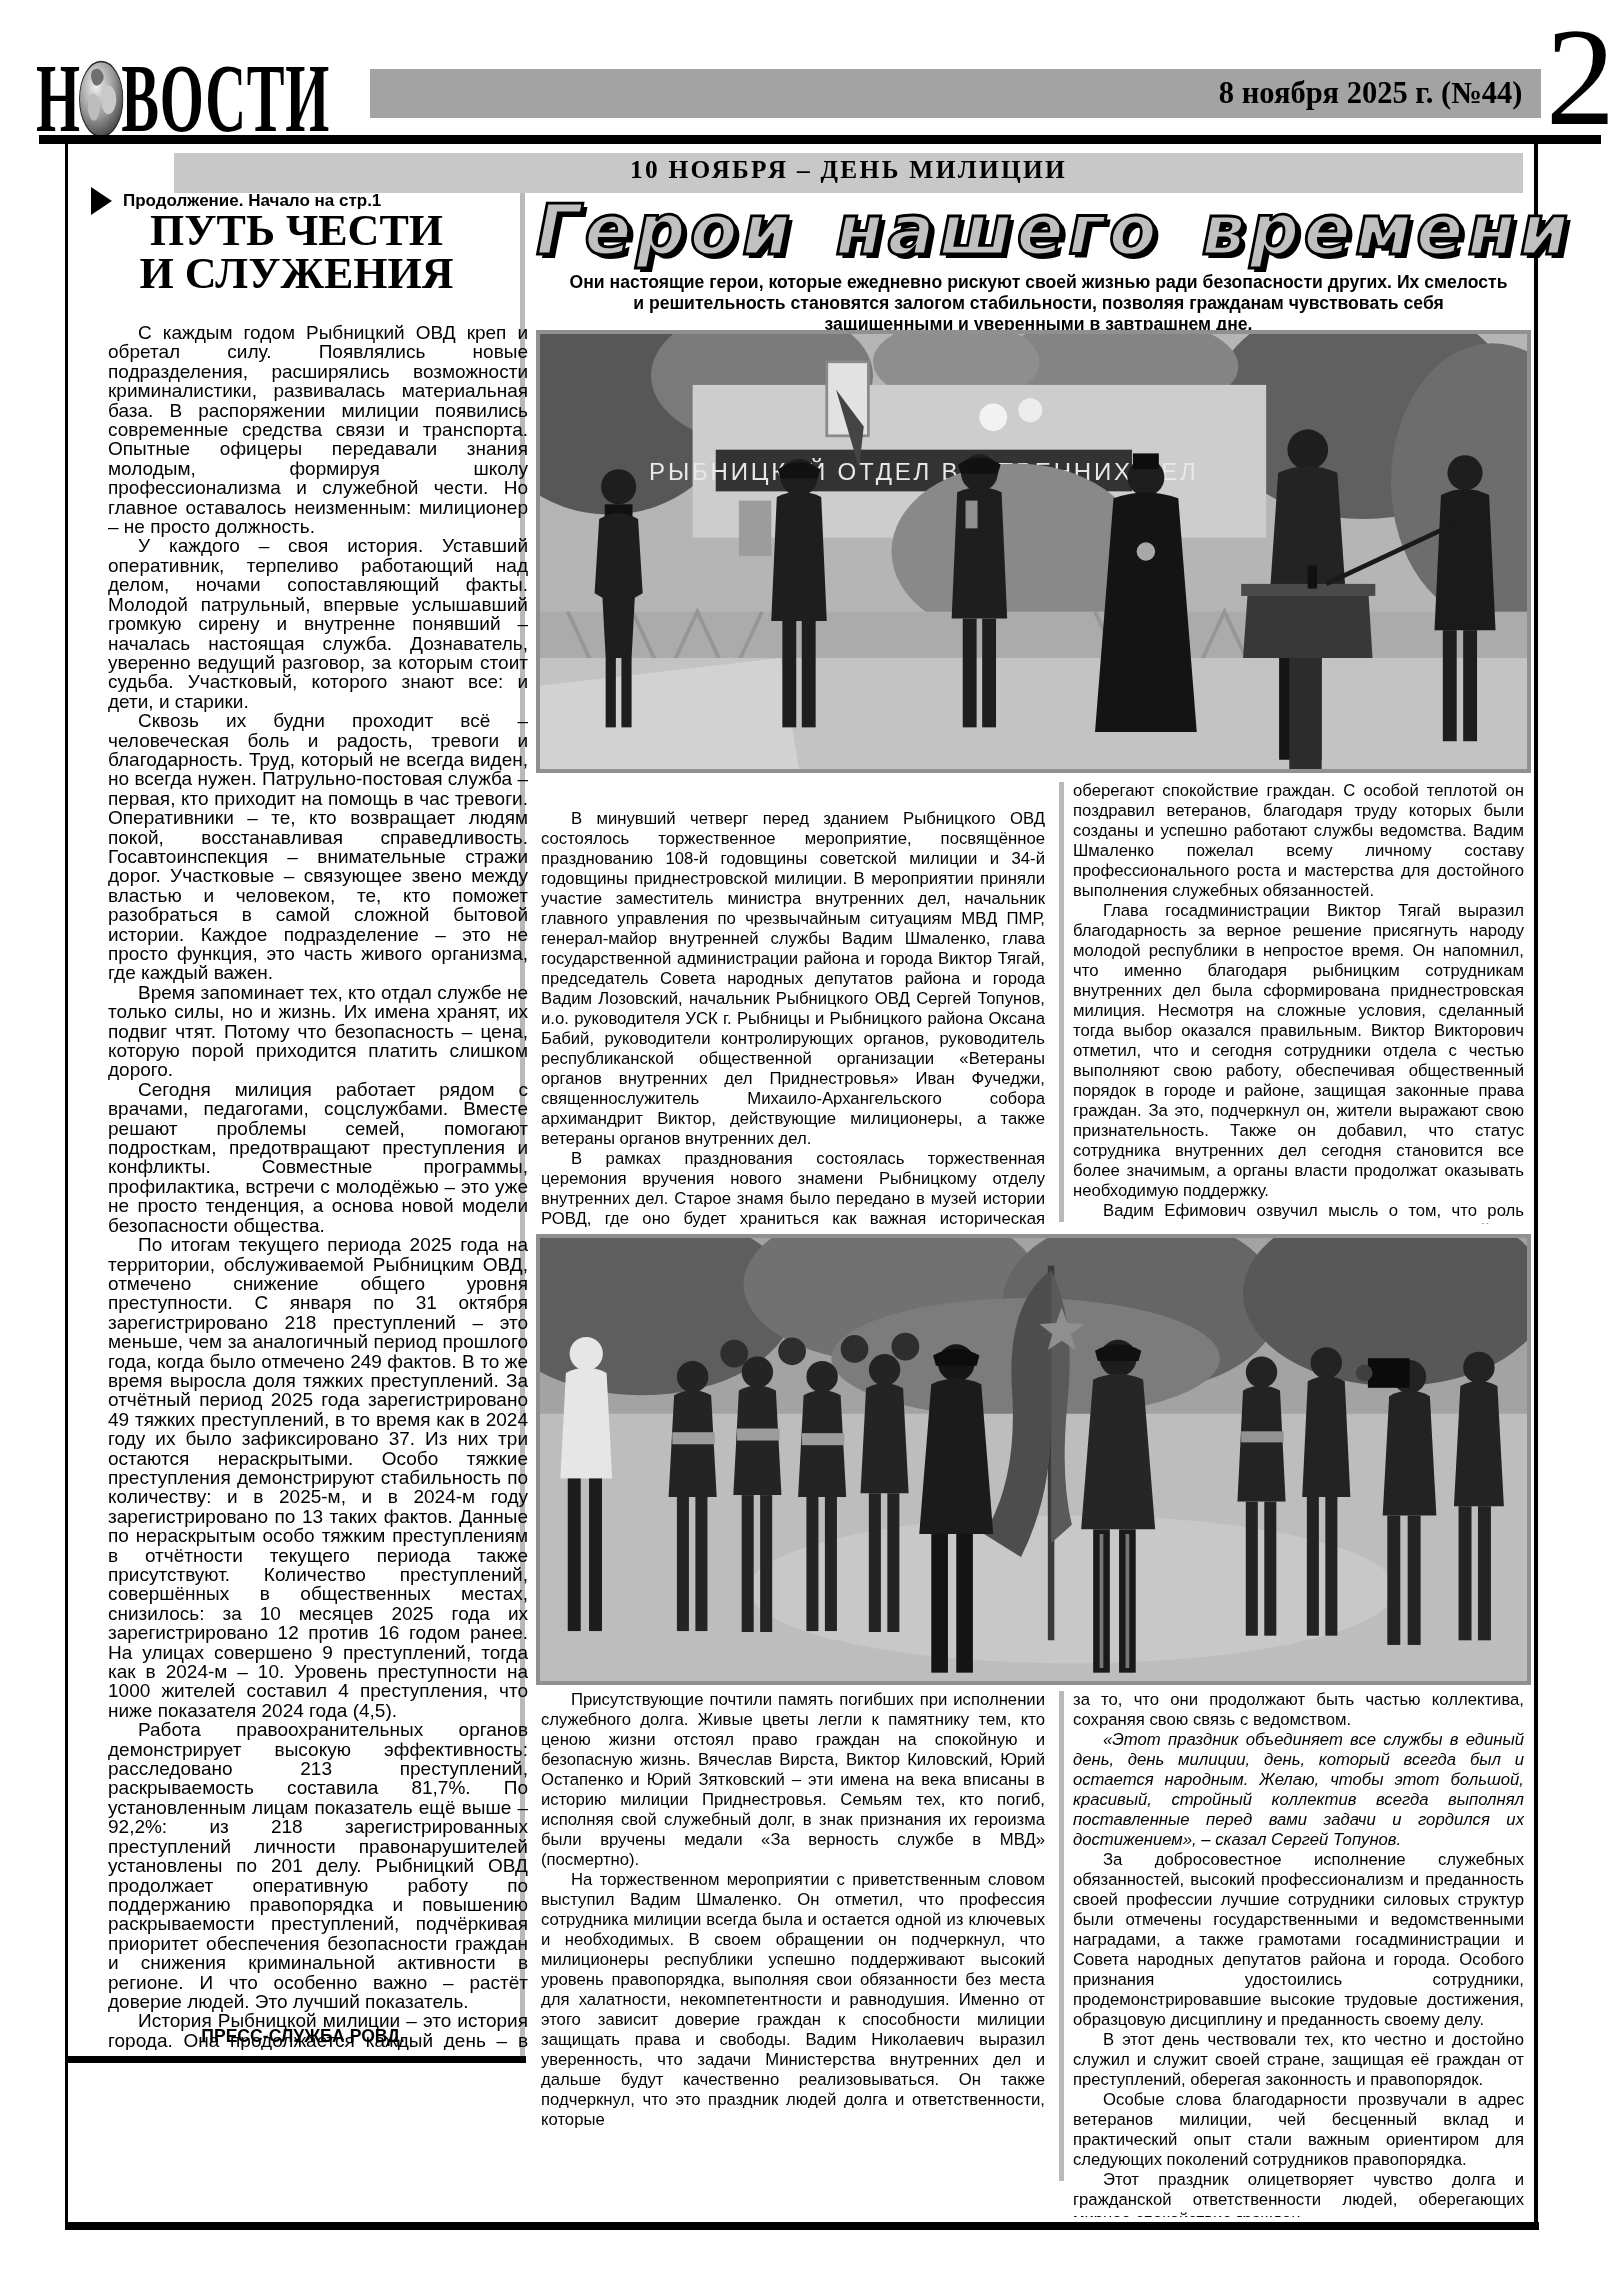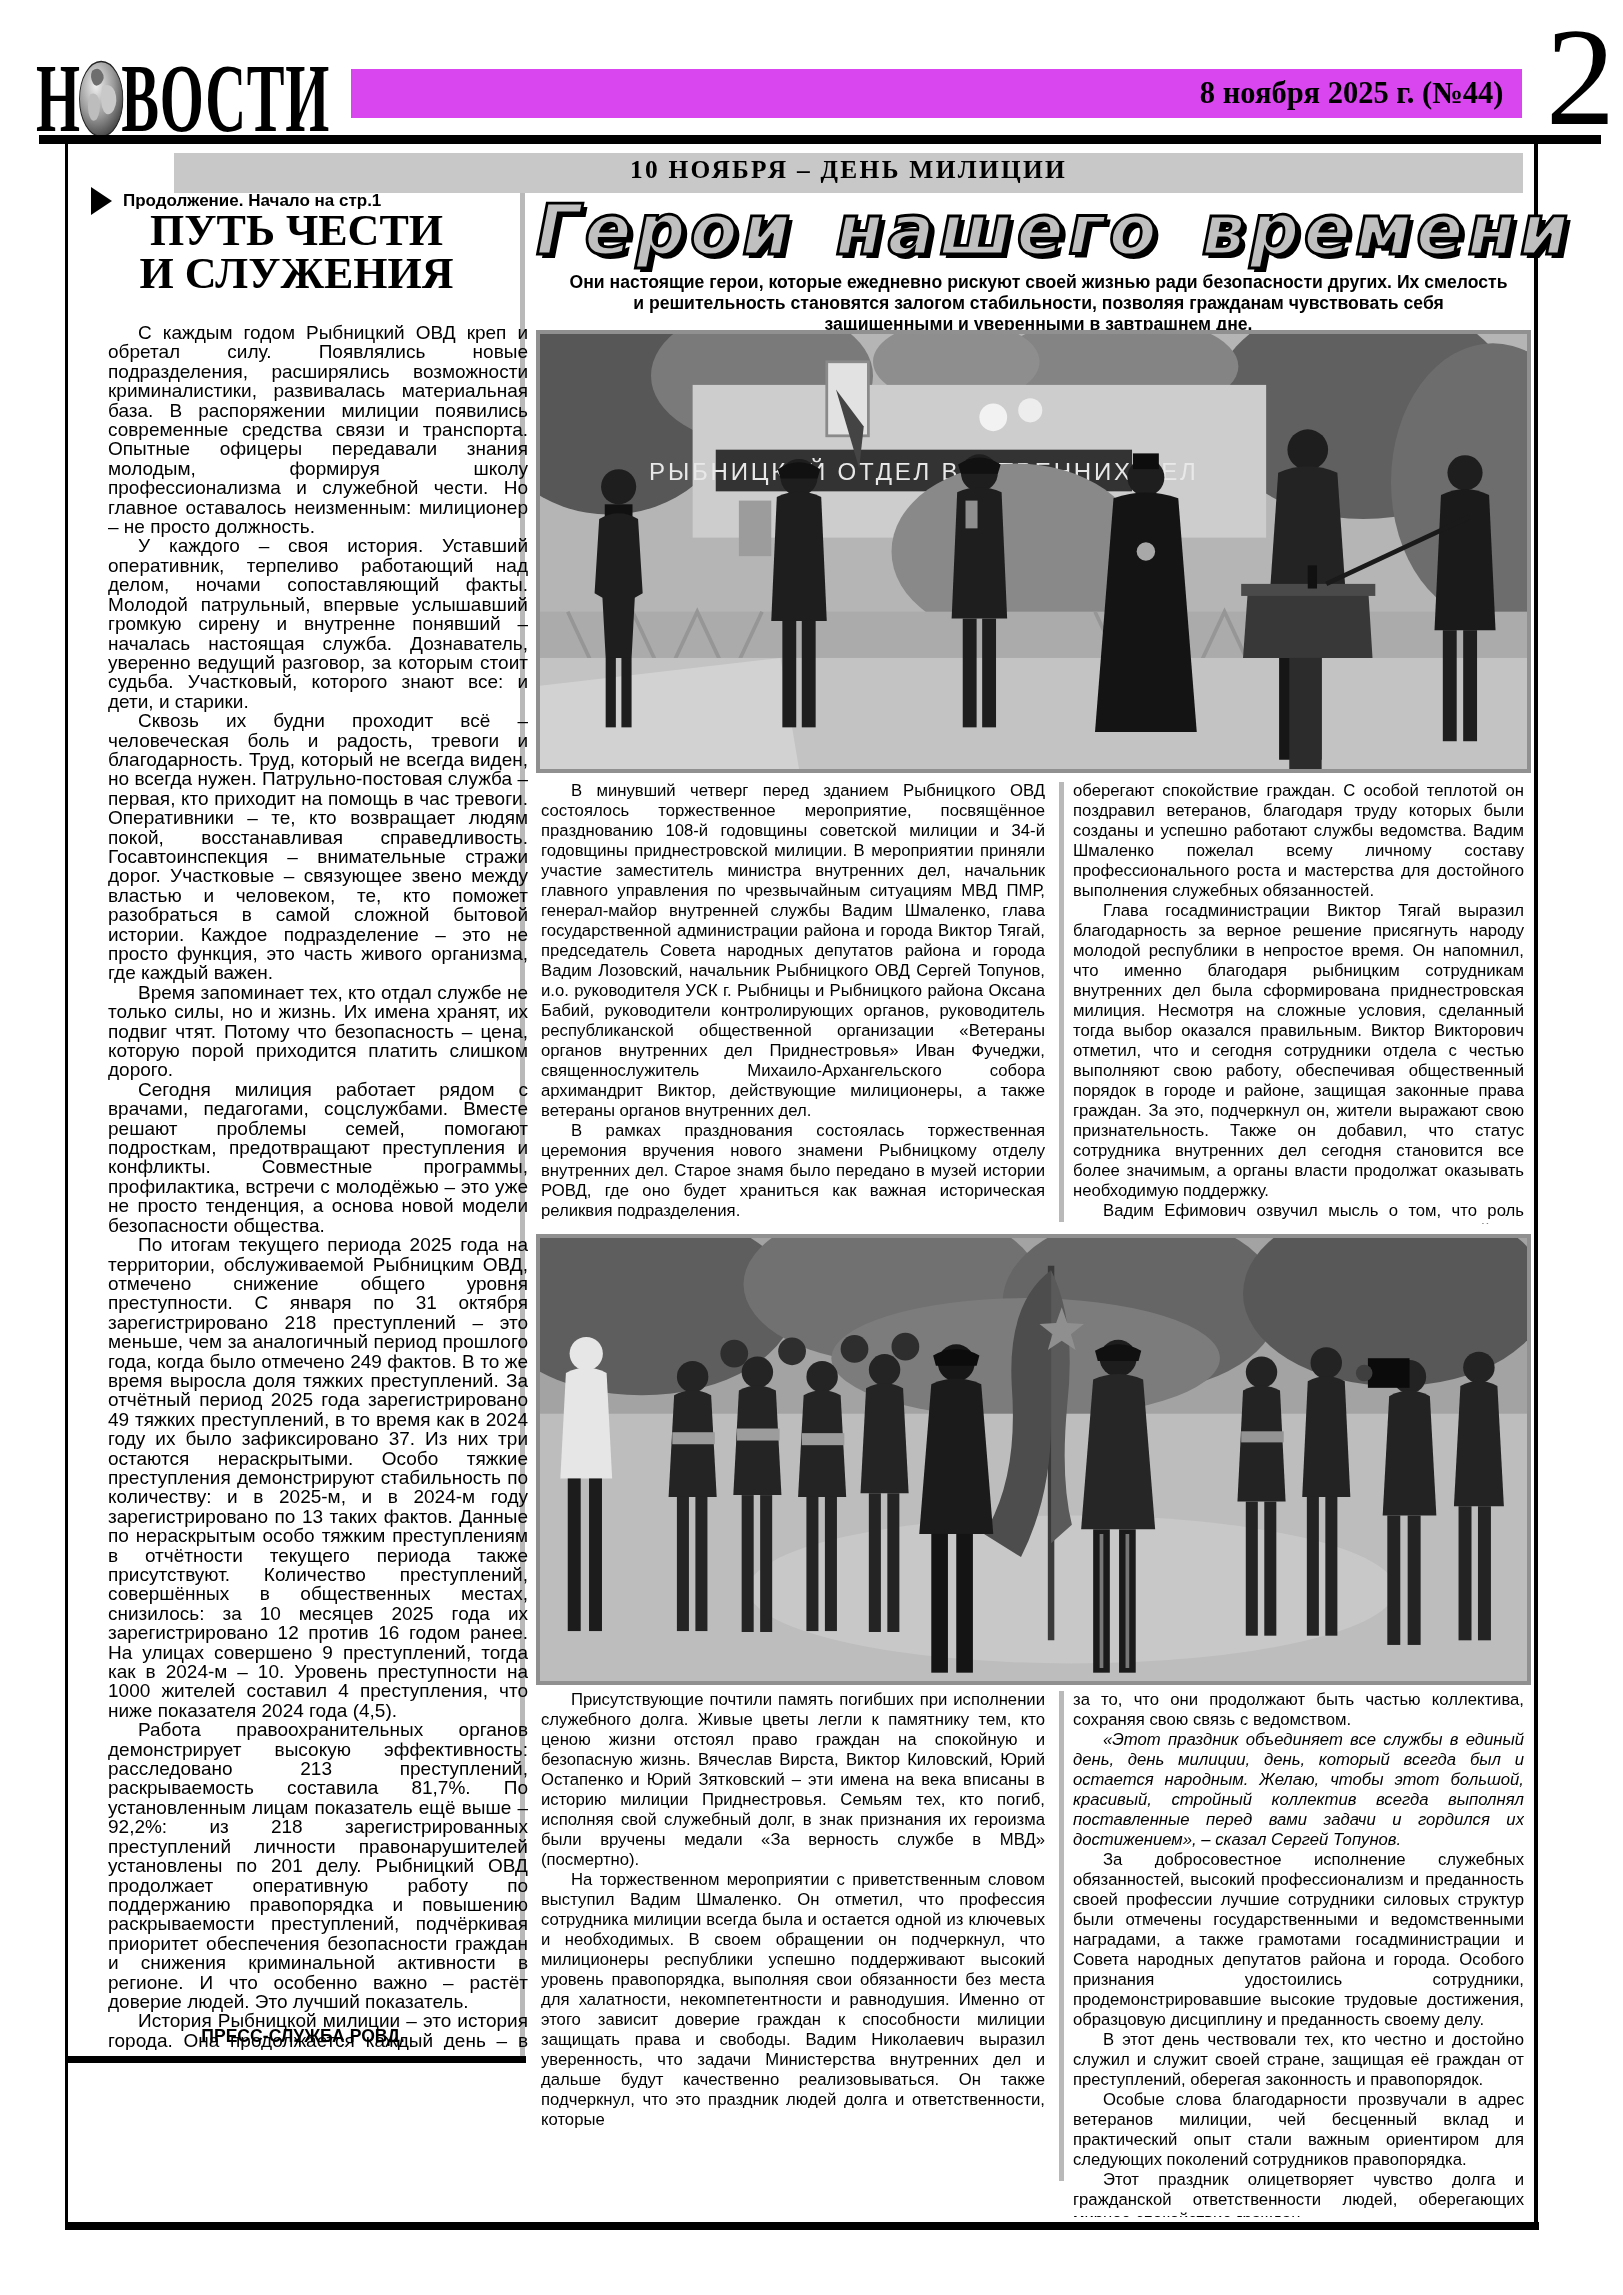--- a/index.html
+++ b/index.html
@@ -3,21 +3,21 @@
 <meta charset="utf-8">
 <style>
   html,body{margin:0;padding:0;background:#fff;}
   .page{position:relative;width:1623px;height:2295px;background:#fff;overflow:hidden;
         font-family:"Liberation Sans",sans-serif;color:#000;}
   
   .masthead{position:absolute;left:36px;top:50px;transform:scale(0.82,1.42);transform-origin:left top;
             font-family:"Liberation Serif",serif;font-weight:bold;font-size:69px;line-height:69px;
             letter-spacing:0.9px;white-space:nowrap;display:flex;align-items:center;}
   .masthead svg{margin:0 -2.8px;}
-  .header-bar{position:absolute;left:351px;top:69px;width:1171px;height:49px;background:#d946ef;}
+  .header-bar{position:absolute;left:370px;top:69px;width:1171px;height:49px;background:#a3a3a3;}
   .header-date{position:absolute;right:18.5px;top:0;height:49px;line-height:49px;
                font-family:"Liberation Serif",serif;font-weight:bold;font-size:30.5px;}
   .page-num{position:absolute;left:1541px;top:10.2px;width:79px;text-align:center;
             font-family:"Liberation Serif",serif;font-size:139px;line-height:134px;}
   .rule-top{position:absolute;left:39px;top:135px;width:1562px;height:9.3px;background:#000;}
   
   .frame-left{position:absolute;left:65px;top:139px;width:3.2px;height:2089px;background:#000;}
   .frame-right{position:absolute;left:1534px;top:139px;width:4.2px;height:2089px;background:#000;}
   .frame-bottom{position:absolute;left:65px;top:2222px;width:1474px;height:8.3px;background:#000;}
   .rule-left-article{position:absolute;left:65px;top:2056px;width:461px;height:6.5px;background:#000;}
@@ -46,21 +46,21 @@
                  font-family:"DejaVu Sans",sans-serif;font-style:italic;font-weight:bold;
                  font-size:69px;line-height:74px;letter-spacing:4.6px;word-spacing:12px;
                  color:#c0c0c0;-webkit-text-stroke:2.8px #000;text-shadow:4.6px 3.7px 0 #000;white-space:nowrap;}
   .lead{position:absolute;left:569px;top:272px;width:939px;text-align:center;
         font-weight:bold;font-size:17.6px;line-height:21px;}
   .photo{position:absolute;left:536px;width:987px;background:#aaa;border:4.6px solid #909090;box-sizing:content-box;}
   .photo1{top:330px;height:435px;}
   .photo2{top:1234px;height:443px;}
   .photo svg{display:block;width:100%;height:100%;}
   .colmn{position:absolute;font-size:16.7px;line-height:20px;text-align:justify;overflow:hidden;}
-  .col-mid-a{left:541px;top:781px;width:504px;height:443px;}
+  .col-mid-a{left:541px;top:809px;width:504px;height:443px;}
   .col-right-a{left:1073px;top:781px;width:451px;height:443px;}
   .col-mid-b{left:541px;top:1690px;width:504px;height:527px;}
   .col-right-b{left:1073px;top:1690px;width:451px;height:527px;}
   .colmn p.noindent{text-indent:0;}
   .colmn p.italic{font-style:italic;}
 </style>
 </head>
 <body>
 
 <div class="page">

